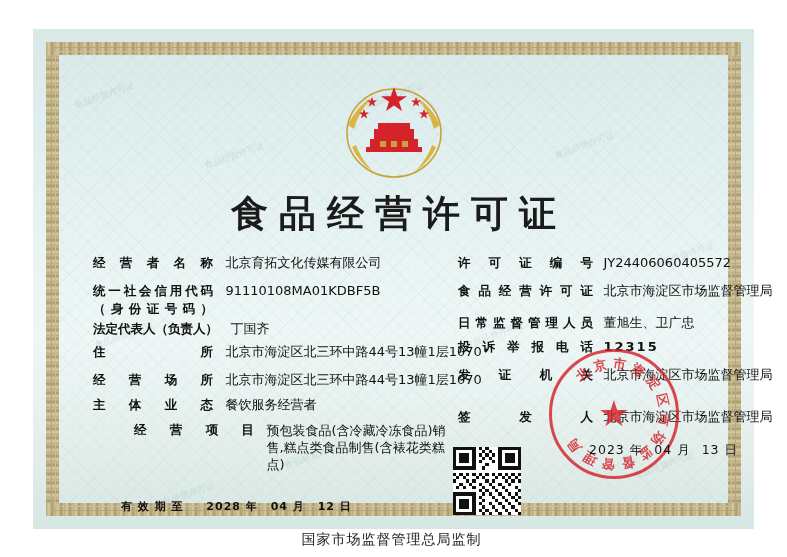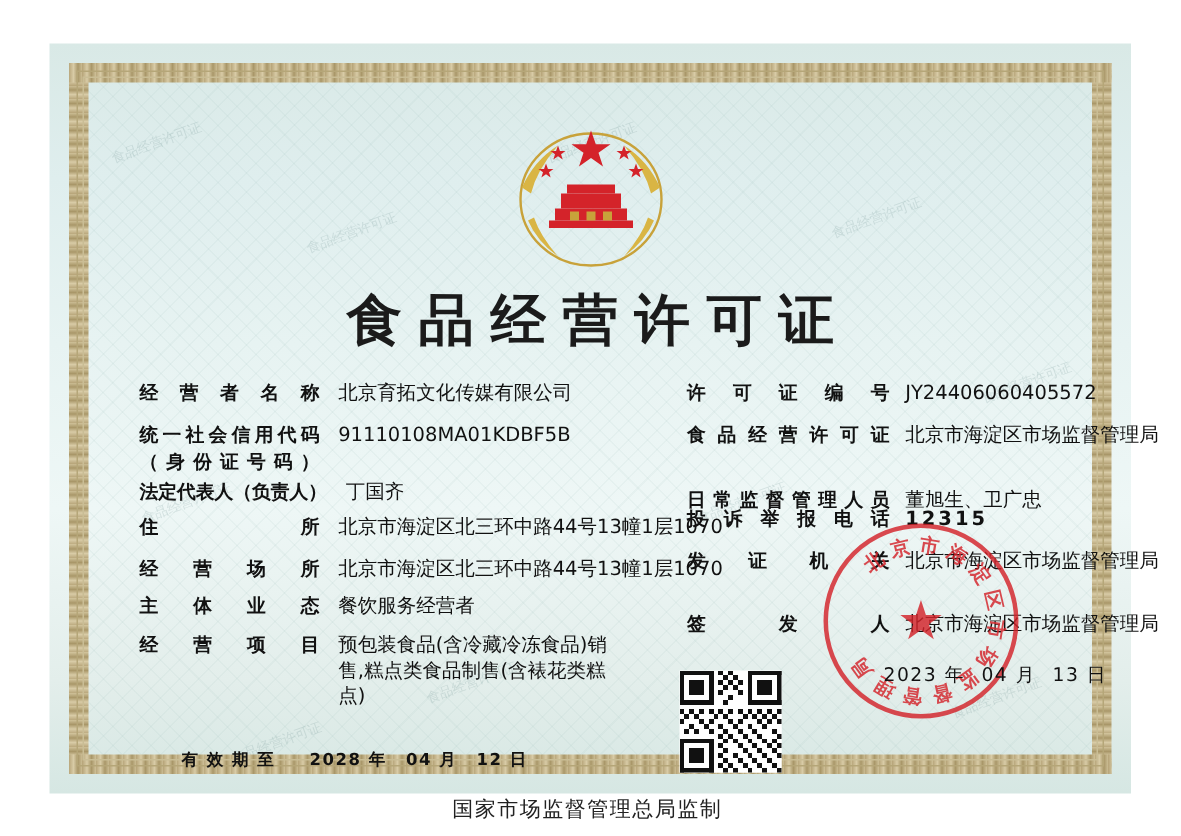--- a/index.html
+++ b/index.html
@@ -307,36 +307,36 @@
     <div class="row left-col" style="top:341px;">
       <span class="label lbl-w">经  营  场  所</span>
       <span class="value" style="margin-left:8px;">北京市海淀区北三环中路44号13幢1层1070</span>
     </div>
 
     <div class="row left-col" style="top:366px;">
       <span class="label lbl-w">主  体  业  态</span>
       <span class="value" style="margin-left:8px;">餐饮服务经营者</span>
     </div>
 
-    <div class="row left-col" style="top:393px; width:330px; white-space:normal;">
+    <div class="row left-col" style="top:393px; width:330px; white-space:normal;margin-left:41px;">
       <span class="label lbl-w" style="vertical-align:top;">经  营  项  目</span>
       <span class="value" style="margin-left:8px; width:185px; vertical-align:top; line-height:17px;">预包装食品(含冷藏冷冻食品)销售,糕点类食品制售(含裱花类糕点)</span>
     </div>
 
     <div class="row right-col" style="top:224px;">
       <span class="label lbl-w2">许 可 证 编 号</span>
       <span class="value" style="margin-left:6px;">JY24406060405572</span>
     </div>
 
     <div class="row right-col" style="top:252px;">
       <span class="label lbl-w2">食品经营许可证</span>
       <span class="value" style="margin-left:6px;">北京市海淀区市场监督管理局</span>
     </div>
 
-    <div class="row right-col" style="top:295px;">
+    <div class="row right-col" style="top:284px;">
       <span class="label lbl-w2">日常监督管理人员</span>
       <span class="value" style="margin-left:6px;">董旭生、卫广忠</span>
     </div>
 
     <div class="row right-col" style="top:308px;">
       <span class="label lbl-w2">投诉举报电话</span>
       <span class="value phone" style="margin-left:6px;">12315</span>
     </div>
 
     <div class="row right-col" style="top:336px;">

